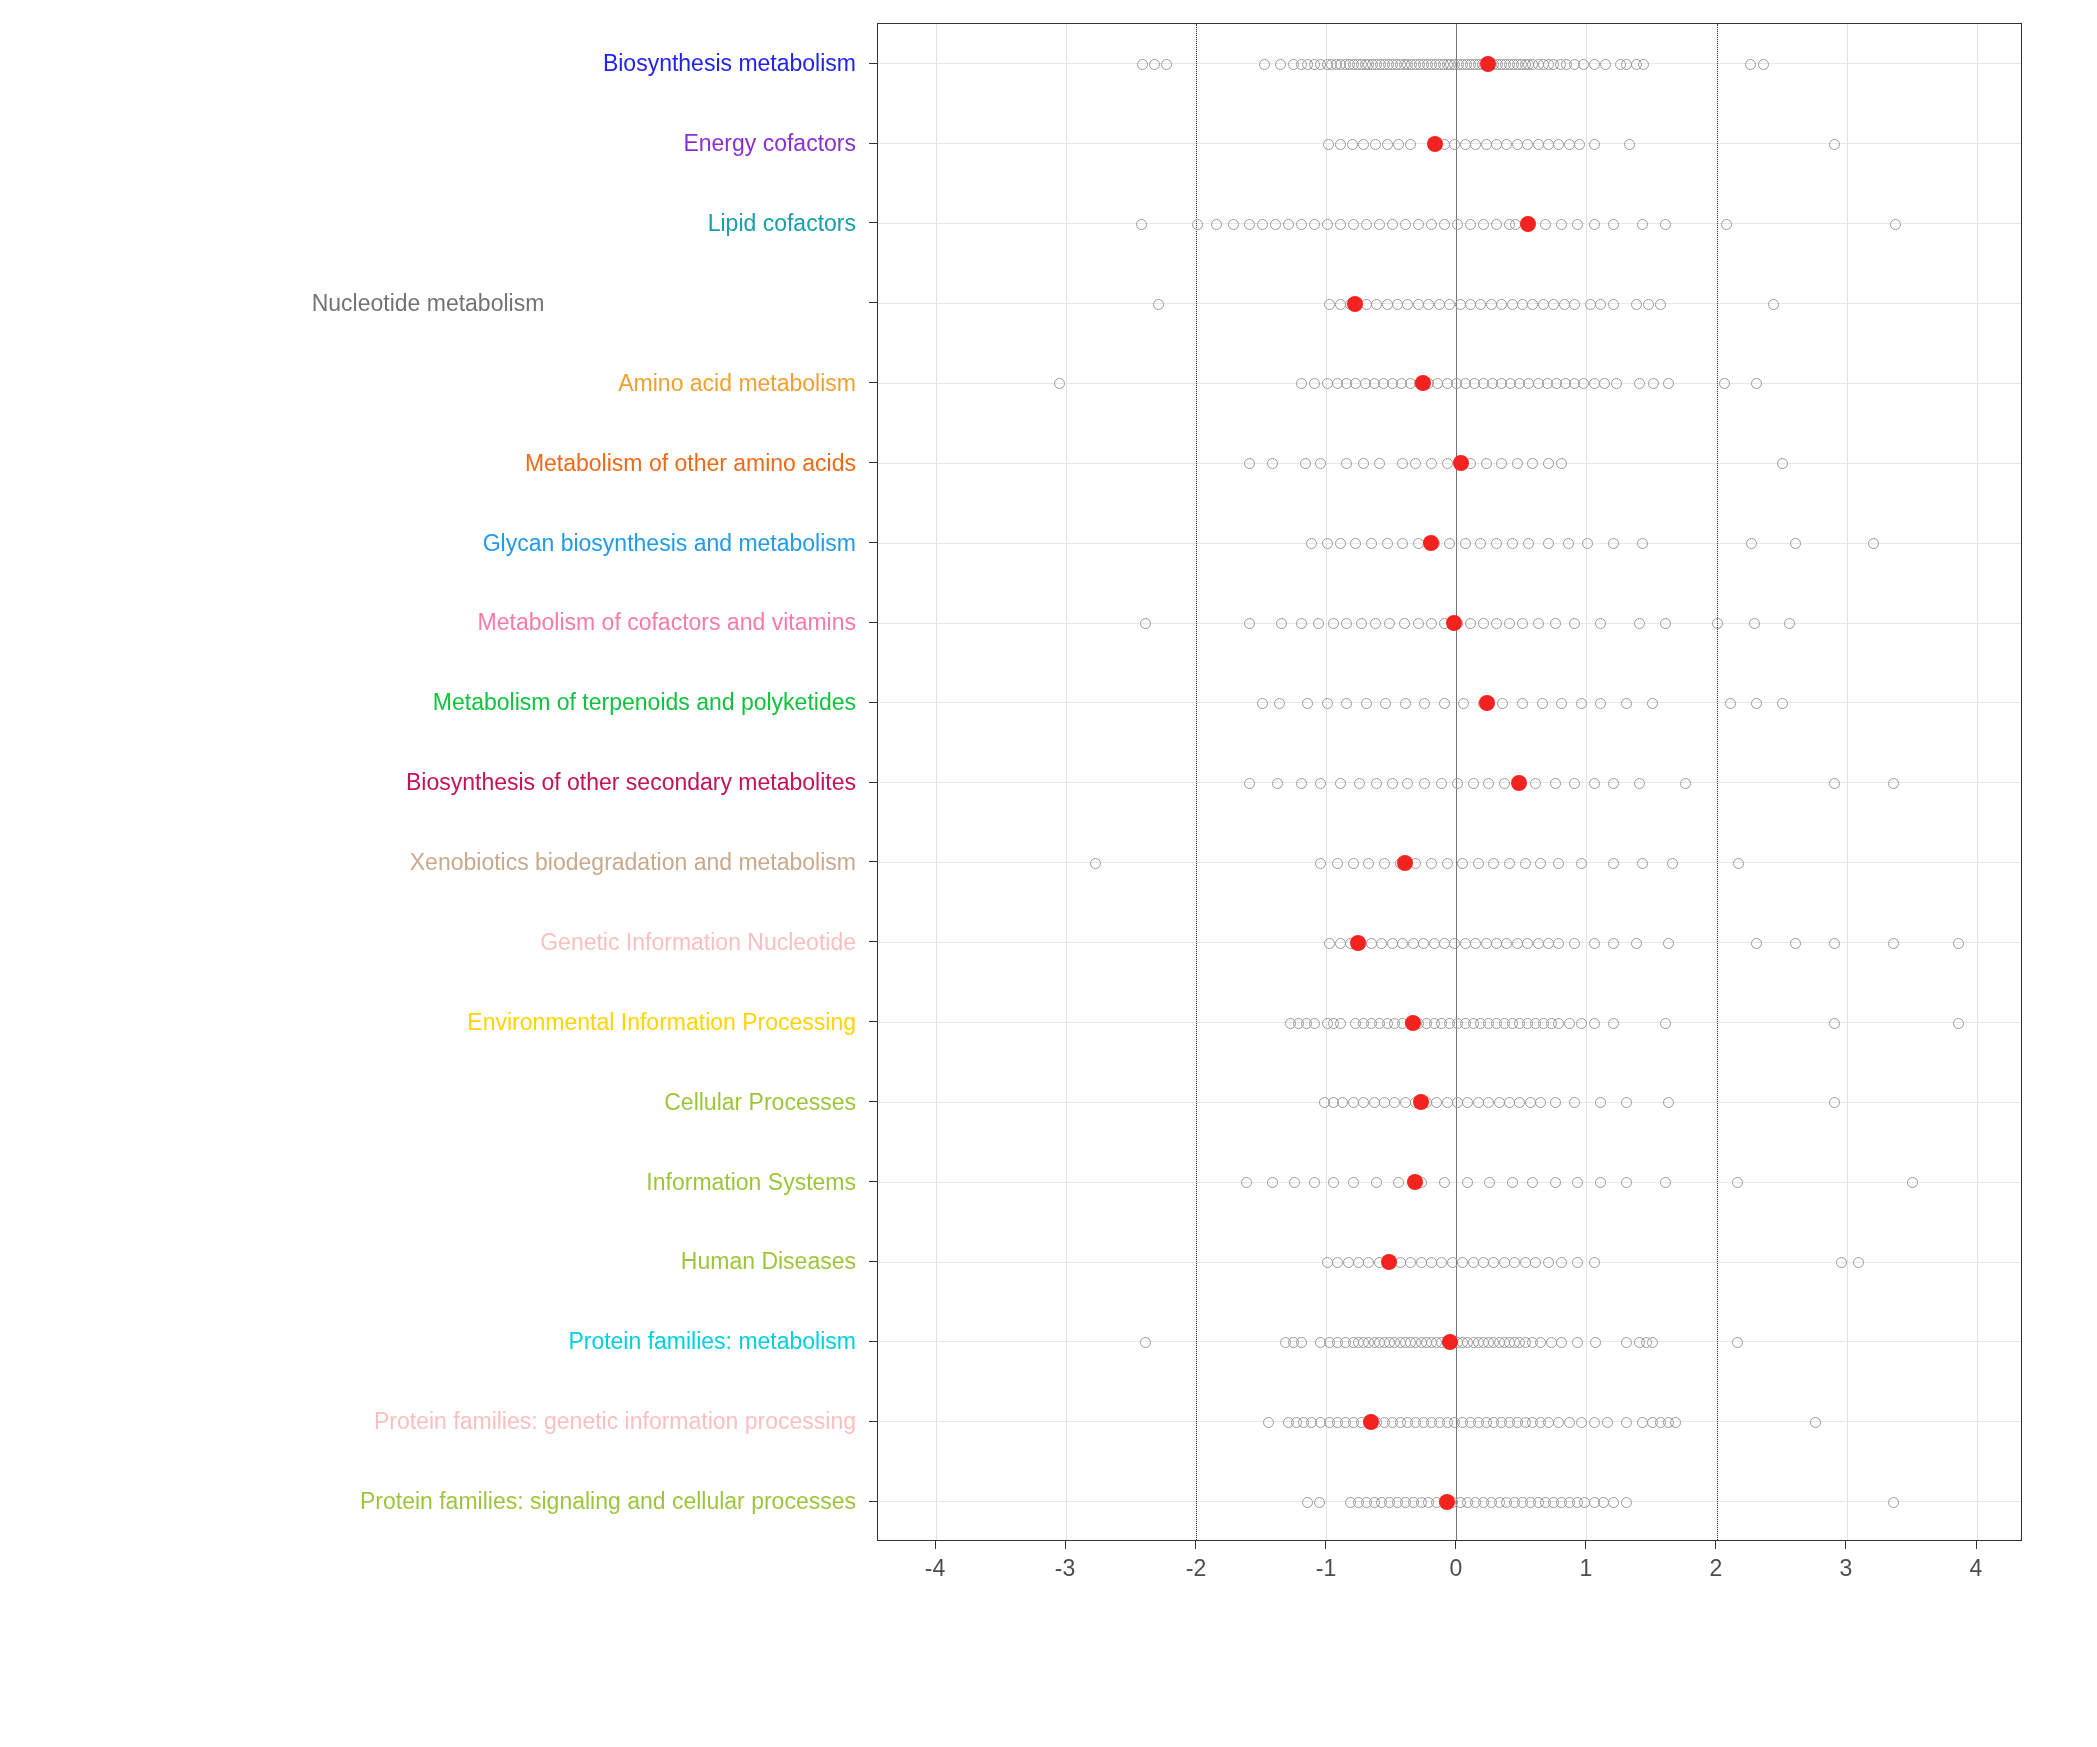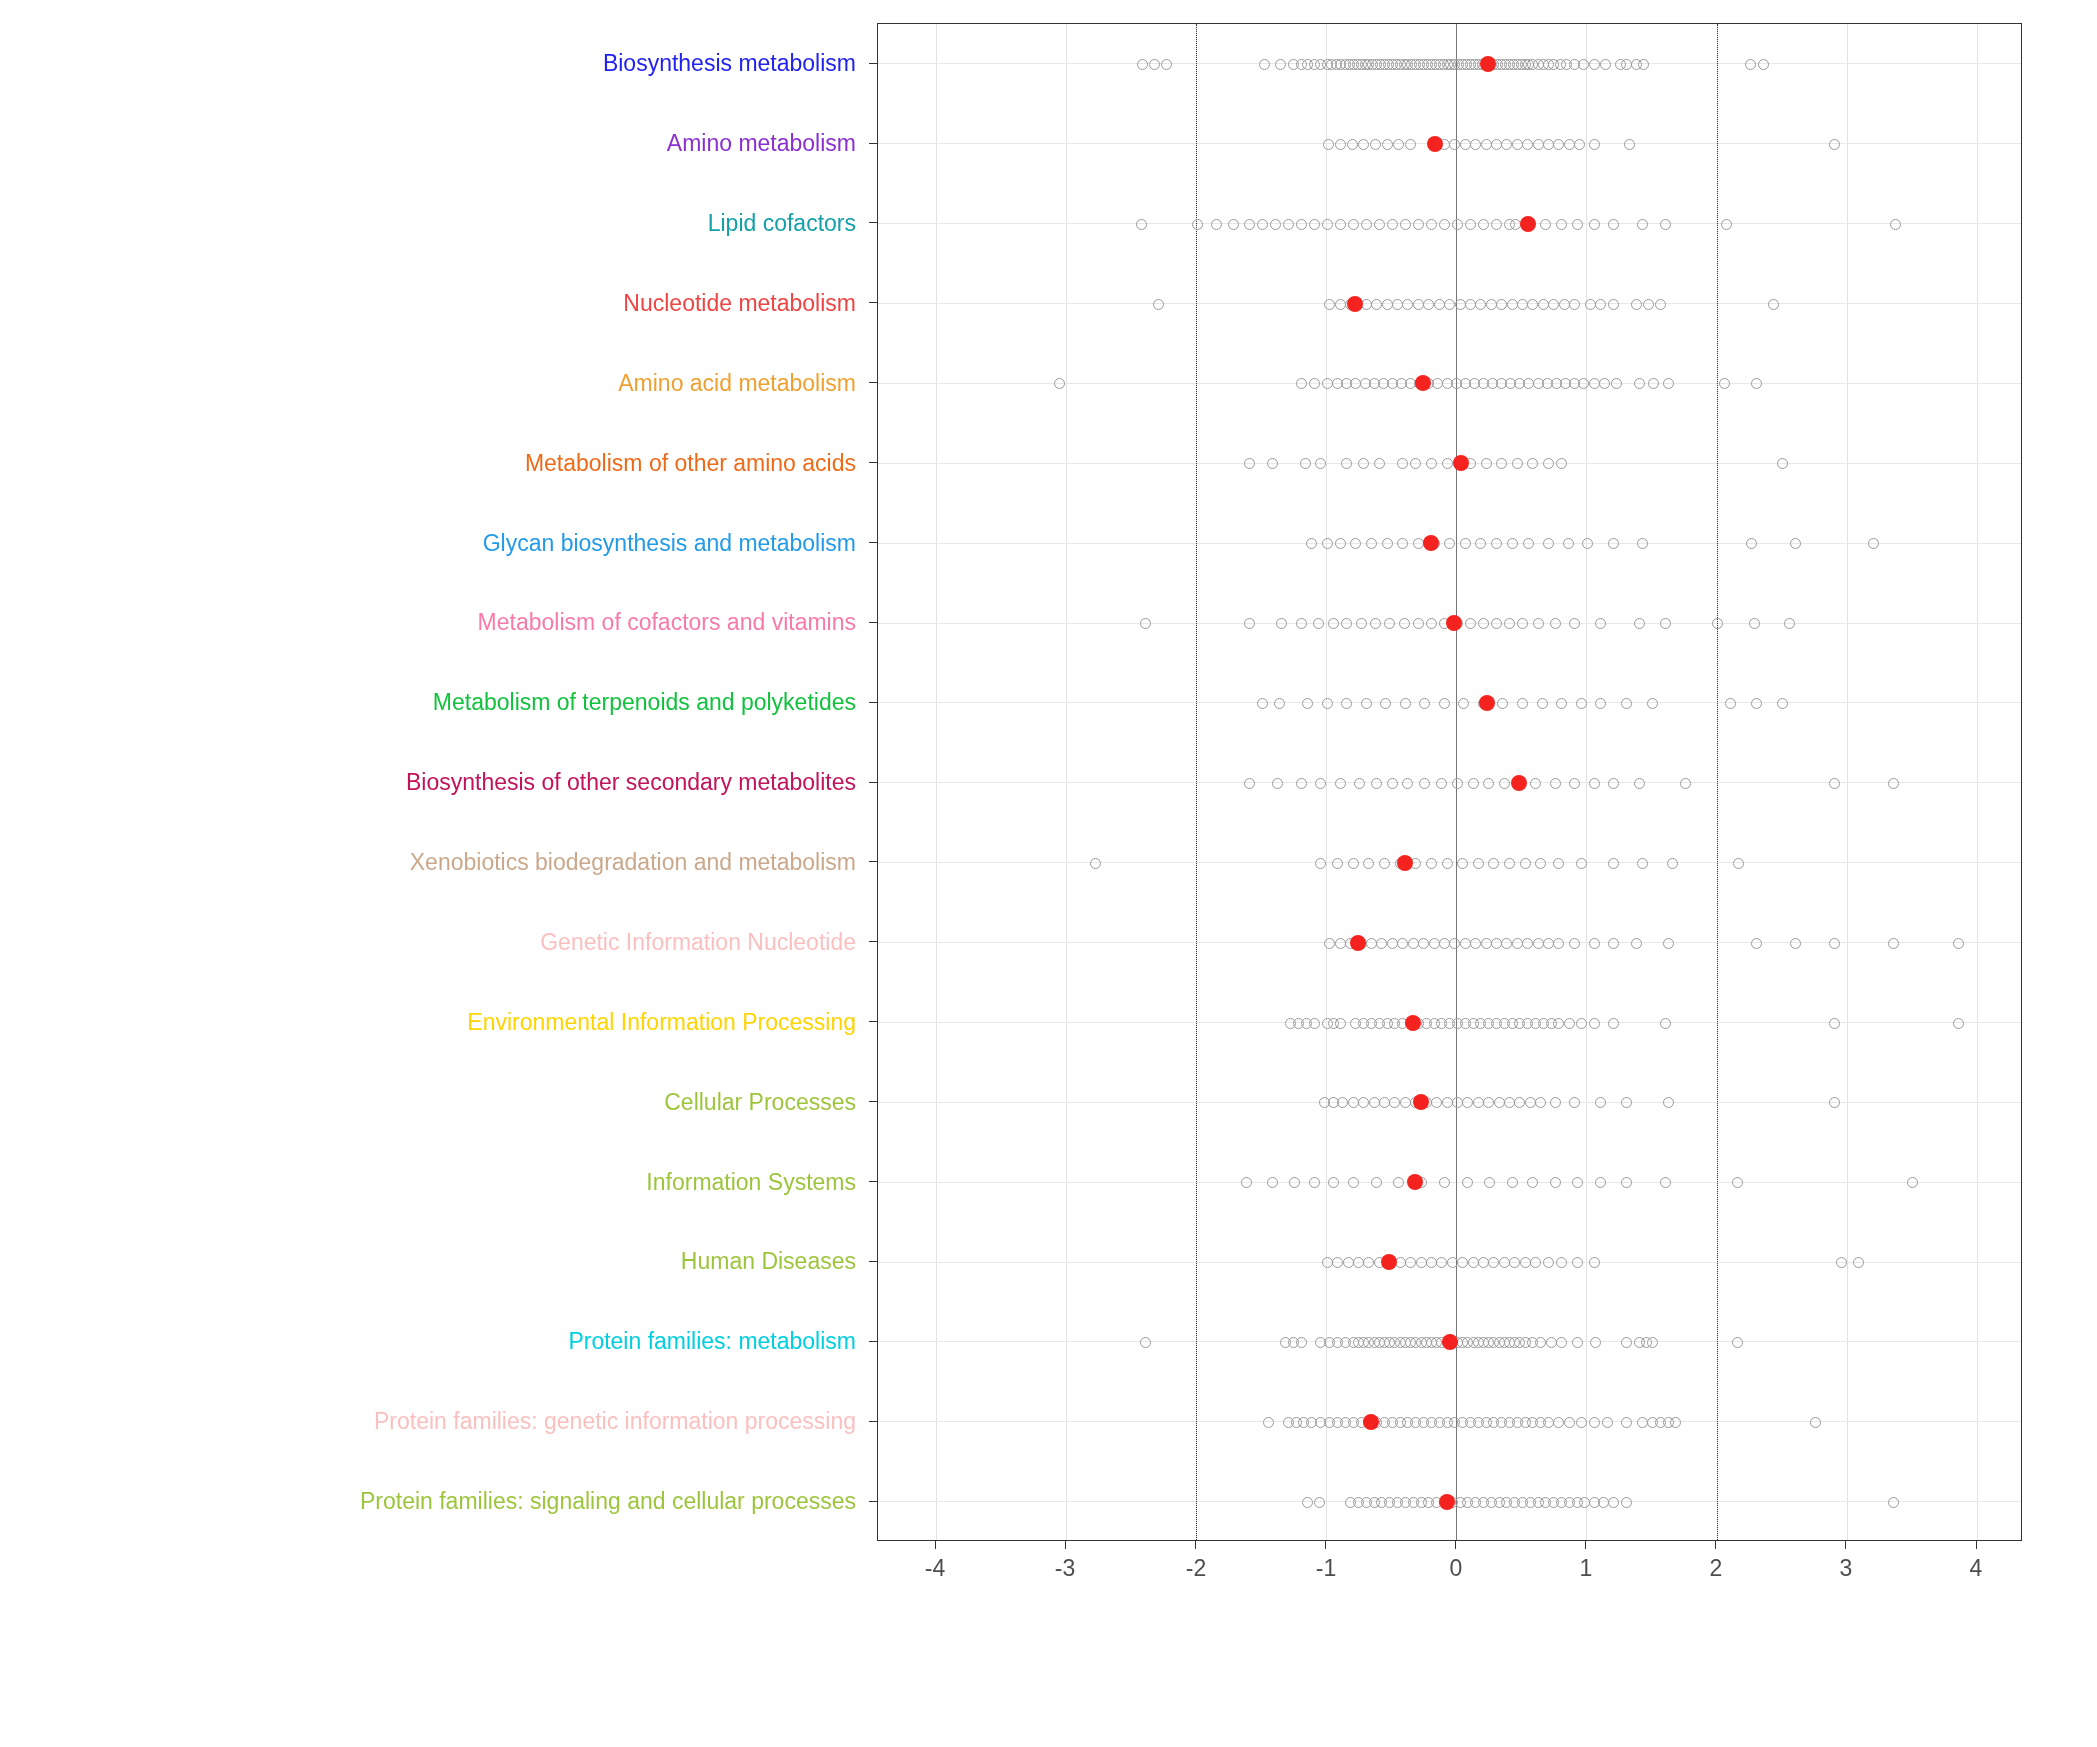--- a/index.html
+++ b/index.html
@@ -847,25 +847,25 @@
         <div class="bg-point" style="left: 735px; top: 1478px;"></div>
         <div class="bg-point" style="left: 748px; top: 1478px;"></div>
         <div class="bg-point" style="left: 1015px; top: 1478px;"></div>
         <div class="query-point" style="left: 569px; top: 1478px; background: rgb(244, 35, 31);"></div>
       </div>
   </div>
 
   <div id="y-labels">
       <div class="cat-label-wrap" style="top: 63px; color: rgb(34, 34, 238);">Biosynthesis metabolism</div>
       <div style="position: absolute; left: 869px; top: 63px; width: 8.2px; height: 1.2px; background: rgb(51, 51, 51);"></div>
-      <div class="cat-label-wrap" style="top: 143px; color: rgb(139, 47, 208);">Amino metabolism</div>
+      <div class="cat-label-wrap" style="top: 143px; color: rgb(139, 47, 208);">Energy cofactors</div>
       <div style="position: absolute; left: 869px; top: 143px; width: 8.2px; height: 1.2px; background: rgb(51, 51, 51);"></div>
       <div class="cat-label-wrap" style="top: 223px; color: rgb(19, 160, 168);">Lipid cofactors</div>
       <div style="position: absolute; left: 869px; top: 222px; width: 8.2px; height: 1.2px; background: rgb(51, 51, 51);"></div>
-      <div class="cat-label-wrap" style="top: 303px; color: #ef4444;">Nucleotide metabolism</div>
+      <div class="cat-label-wrap" style="top: 303px; color: #737373; text-align: center;">Nucleotide metabolism</div>
       <div style="position: absolute; left: 869px; top: 302px; width: 8.2px; height: 1.2px; background: rgb(51, 51, 51);"></div>
       <div class="cat-label-wrap" style="top: 383px; color: rgb(240, 160, 48);">Amino acid metabolism</div>
       <div style="position: absolute; left: 869px; top: 382px; width: 8.2px; height: 1.2px; background: rgb(51, 51, 51);"></div>
       <div class="cat-label-wrap" style="top: 463px; color: rgb(238, 106, 24);">Metabolism of other amino acids</div>
       <div style="position: absolute; left: 869px; top: 462px; width: 8.2px; height: 1.2px; background: rgb(51, 51, 51);"></div>
       <div class="cat-label-wrap" style="top: 543px; color: rgb(34, 154, 232);">Glycan biosynthesis and metabolism</div>
       <div style="position: absolute; left: 869px; top: 542px; width: 8.2px; height: 1.2px; background: rgb(51, 51, 51);"></div>
       <div class="cat-label-wrap" style="top: 622px; color: rgb(248, 122, 168);">Metabolism of cofactors and vitamins</div>
       <div style="position: absolute; left: 869px; top: 622px; width: 8.2px; height: 1.2px; background: rgb(51, 51, 51);"></div>
       <div class="cat-label-wrap" style="top: 702px; color: rgb(16, 194, 61);">Metabolism of terpenoids and polyketides</div>

